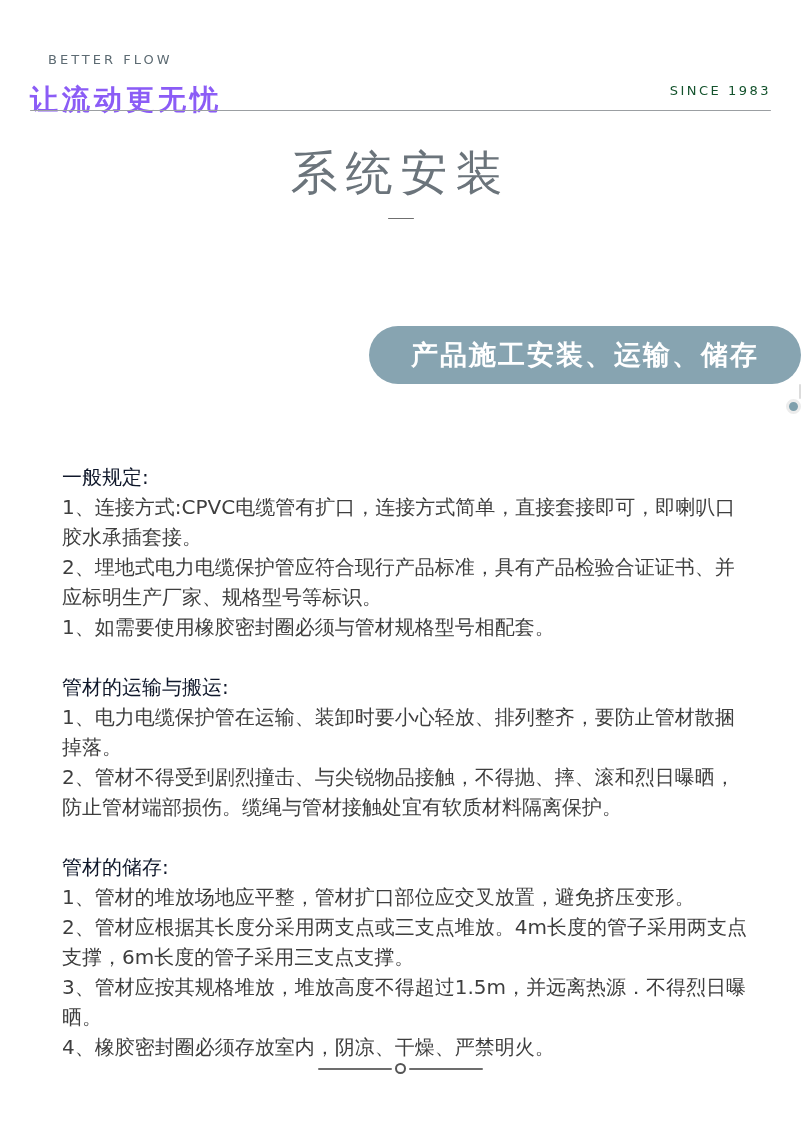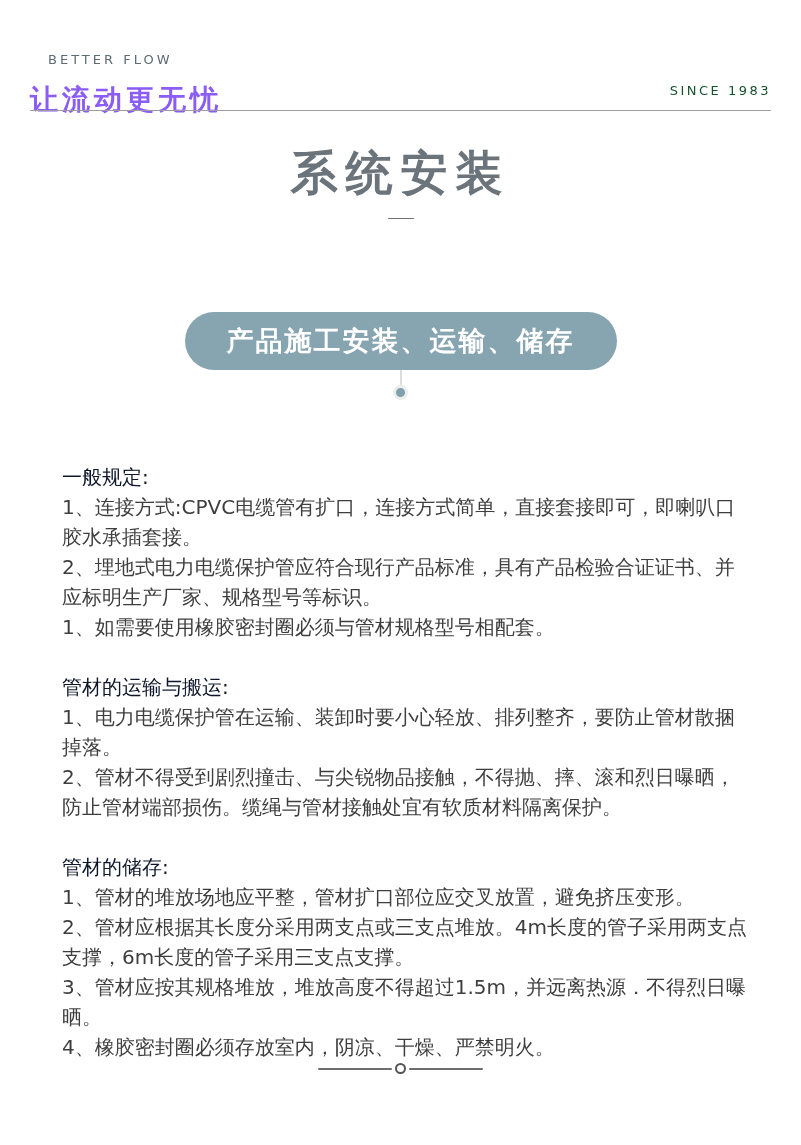--- a/index.html
+++ b/index.html
@@ -31,36 +31,36 @@
   .header-rule {
     position: absolute; top: 110px; left: 30px; right: 30px;
     height: 1px; background: #9b9fa2;
   }
 
   
   .title-block {
     position: absolute; top: 142px; left: 0; right: 0; text-align: center;
   }
   .title-cn {
-    font-size: 47px; font-weight: bold; color: #6b747b;
+    font-size: 47px; font-weight: normal; color: #6b747b;
     letter-spacing: 8px;
   }
   .title-en {
     margin-top: 14px; font-size: 13px; color: #2f2f2f;
     letter-spacing: 0.5px;
   }
   .title-tick {
     width: 26px; height: 1px; background: #6f6f6f;
     margin: 13px auto 0 auto;
   }
 
   
   .banner-wrap {
-    position: absolute; top: 312px; left: 0; right: 0;
-    display: flex; flex-direction: column; align-items: center;
+    position: absolute; top: 326px; left: 0; right: 0;
+    display: flex; flex-direction: column; align-items: flex-end;
   }
   .banner {
     min-width: 404px; height: 58px; padding: 0 42px;
     background: #87a4b1; border-radius: 29px;
     display: flex; align-items: center; justify-content: center;
     color: #ffffff; font-size: 27px; font-weight: bold;
     letter-spacing: 2px;
   }
   .banner-stem { width: 2px; height: 15px; background: #dcdcdc; }
   .banner-dot {

